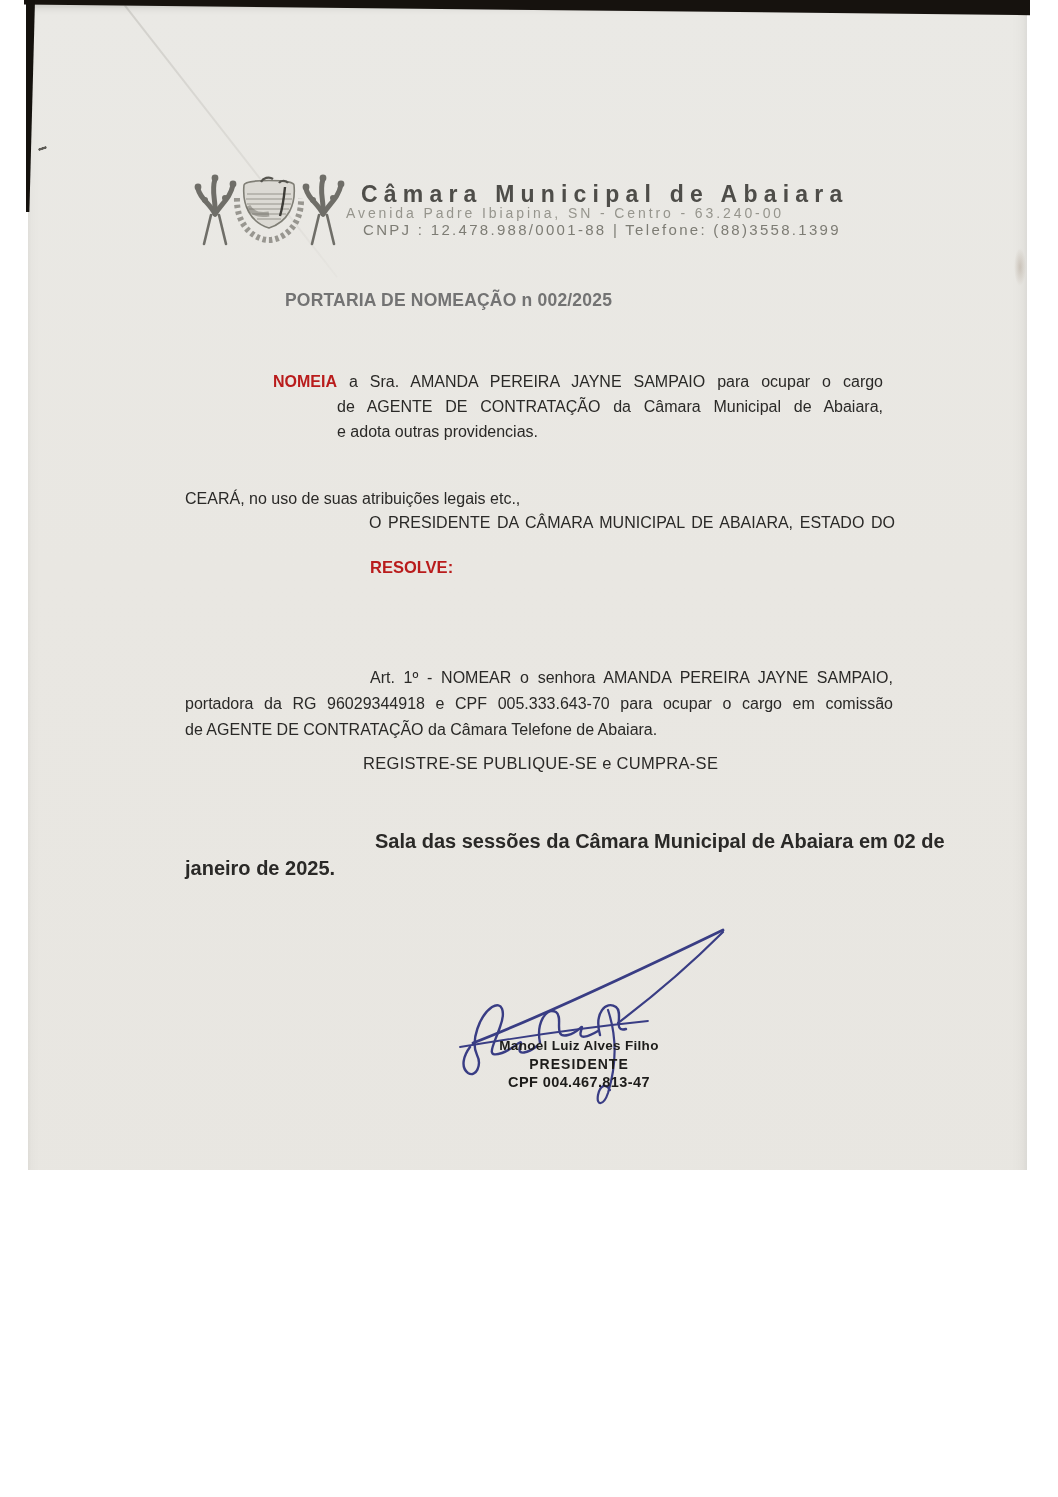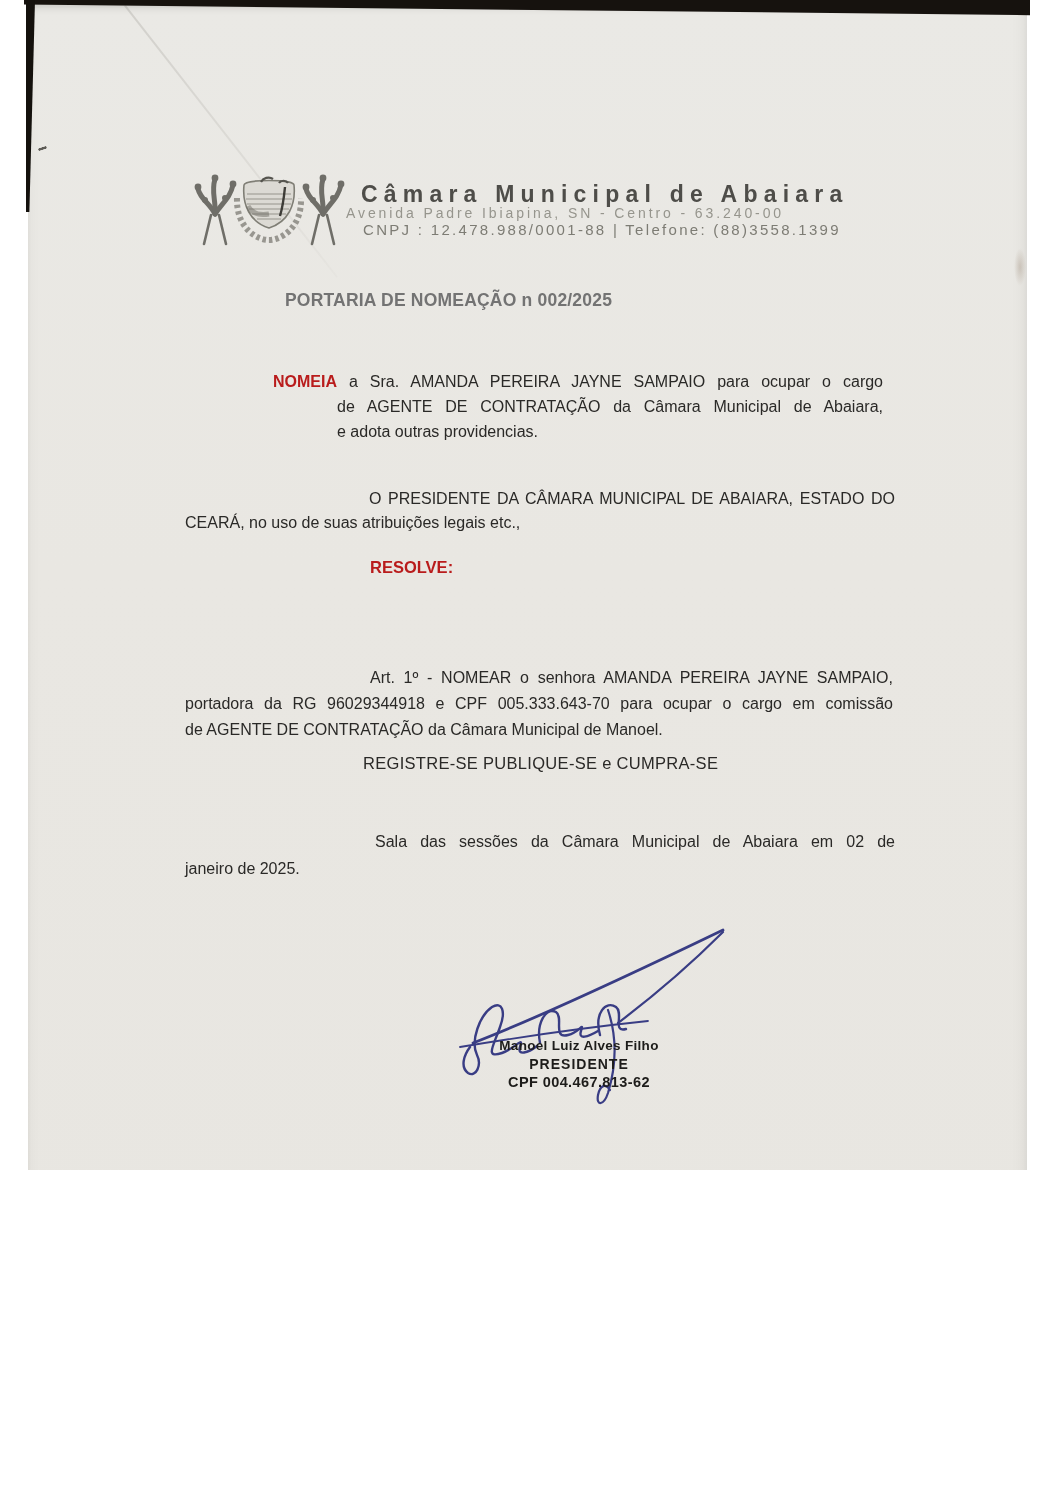--- a/index.html
+++ b/index.html
@@ -40,21 +40,21 @@
   .just{text-align:justify;text-align-last:justify;}
   .blk{position:absolute;box-sizing:border-box;}
   .blk-nomeia{left:273px;top:369px;width:610px;font-size:16px;line-height:25px;}
   .blk-nomeia .ind{padding-left:64px;}
   .blk-presidente{left:185px;top:487px;width:710px;font-size:16px;line-height:24px;}
   .blk-presidente .ind{padding-left:184px;}
   .resolve{position:absolute;left:370px;top:558px;font-size:16.5px;}
   .blk-art{left:185px;top:629px;width:708px;font-size:16px;line-height:26px;}
   .blk-art .ind{padding-left:185px;margin-top:36px;}
   .registre{position:absolute;left:363px;top:754px;font-size:16.5px;letter-spacing:.3px;}
-  .blk-sala{left:185px;top:828px;width:710px;font-size:16px;line-height:27px;}
+  .blk-sala{left:185px;top:828px;width:710px;font-size:20px;line-height:27px;font-weight:bold;}
   .blk-sala .ind{padding-left:190px;}
   
   .sig-ink{position:absolute;left:440px;top:915px;width:300px;height:205px;}
   .sig-text{position:absolute;left:448px;top:1037px;width:262px;text-align:center;color:#1d1c1a;}
   .sig-name{font-size:13.5px;font-weight:bold;line-height:18px;letter-spacing:.3px;}
   .sig-role{font-size:14px;font-weight:bold;line-height:18px;letter-spacing:1px;}
   .sig-cpf{font-size:14.5px;font-weight:bold;line-height:18px;letter-spacing:.4px;}
   
   .watermark{position:absolute;left:776px;top:1444px;font-size:19px;font-weight:bold;
              color:#060606;letter-spacing:.2px;white-space:nowrap;}
@@ -117,30 +117,30 @@
 
   <div class="doc-title">PORTARIA DE NOMEAÇÃO n 002/2025</div>
 
   <div class="blk blk-nomeia txt">
     <div class="line just"><span class="b">NOMEIA</span> <span>a Sra. AMANDA PEREIRA JAYNE SAMPAIO para ocupar o cargo</span></div>
     <div class="line ind just">de AGENTE DE CONTRATAÇÃO da Câmara Municipal de Abaiara,</div>
     <div class="line ind">e adota outras providencias.</div>
   </div>
 
   <div class="blk blk-presidente txt">
+    <div class="line">CEARÁ, no uso de suas atribuições legais  etc.,</div>
     <div class="line ind just">O PRESIDENTE DA CÂMARA MUNICIPAL DE ABAIARA, ESTADO DO</div>
-    <div class="line">CEARÁ, no uso de suas atribuições legais  etc.,</div>
   </div>
 
   <div class="resolve b">RESOLVE:</div>
 
   <div class="blk blk-art txt">
     <div class="line ind just">Art. 1º - NOMEAR o senhora AMANDA PEREIRA JAYNE SAMPAIO,</div>
     <div class="line just">portadora da RG 96029344918 e CPF 005.333.643-70 para ocupar o cargo em comissão</div>
-    <div class="line">de AGENTE DE CONTRATAÇÃO  da Câmara Municipal de Manoel.</div>
+    <div class="line">de AGENTE DE CONTRATAÇÃO  da Câmara Telefone de Abaiara.</div>
   </div>
 
   <div class="registre txt">REGISTRE-SE PUBLIQUE-SE e CUMPRA-SE</div>
 
   <div class="blk blk-sala txt">
     <div class="line ind just">Sala das sessões da Câmara Municipal de Abaiara em 02 de</div>
     <div class="line">janeiro de 2025.</div>
   </div>
 
   <svg class="sig-ink" viewBox="0 0 300 205">
@@ -151,18 +151,18 @@
       <path d="M100,128 C96,108 106,92 116,97 C124,102 112,124 128,120 C140,117 144,106 141,116 C138,125 148,122 158,116" stroke-width="2.4"></path>
       <path d="M160,120 C154,98 166,85 176,92 C184,98 172,118 186,114" stroke-width="2.4"></path>
       <path d="M168,95 C178,125 175,155 168,178 C164,190 156,192 158,180 C160,170 166,168 170,175" stroke-width="2.2"></path>
       <path d="M20,132 C80,122 150,112 208,106" stroke-width="1.8"></path>
     </g>
   </svg>
 
   <div class="sig-text">
     <div class="sig-name">Manoel Luiz Alves Filho</div>
     <div class="sig-role">PRESIDENTE</div>
-    <div class="sig-cpf">CPF  004.467.813-62</div>
+    <div class="sig-cpf">CPF  004.467.813-47</div>
   </div>
 
   <div class="watermark">Scanned with ACE Scanner</div>
 
 </div>
 
 </body></html>

